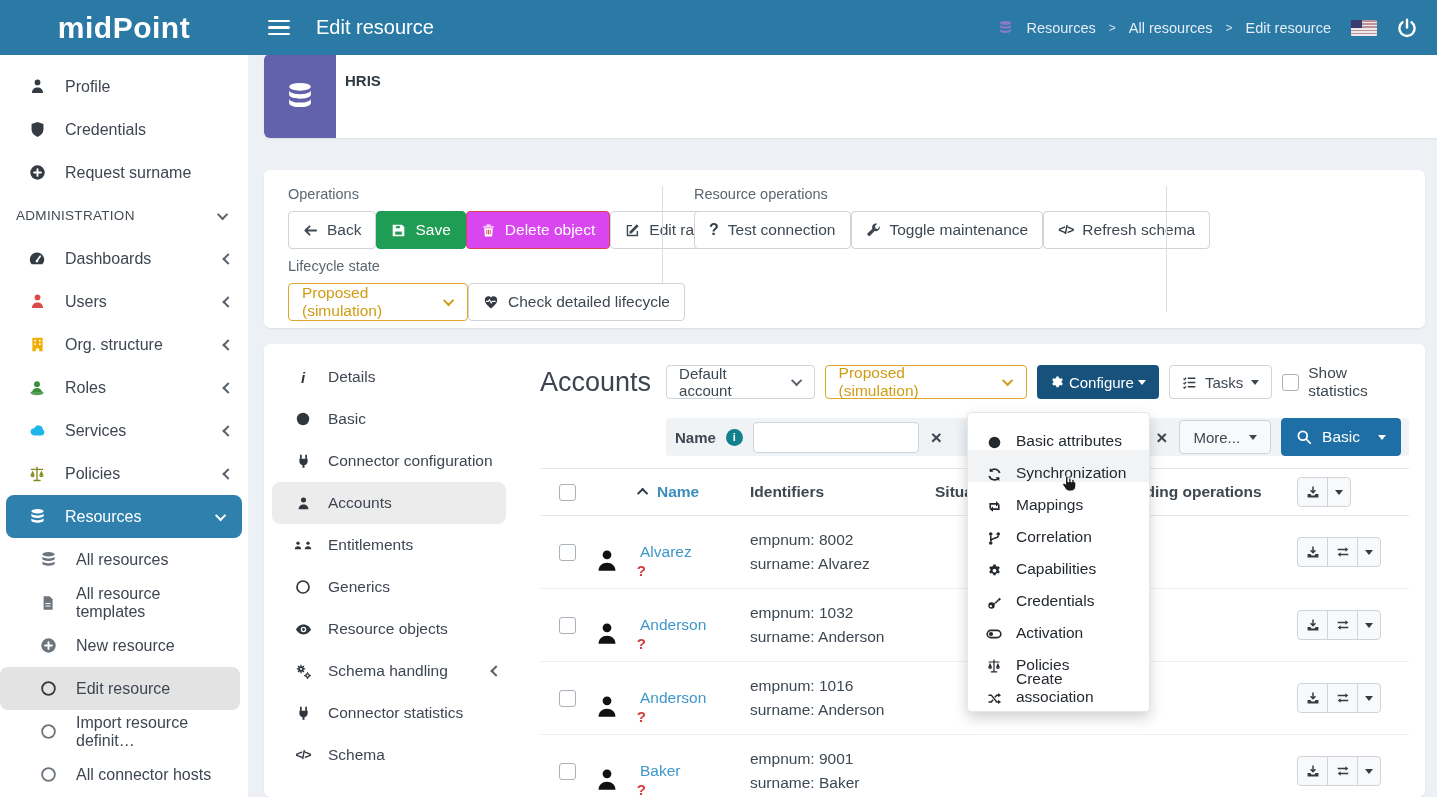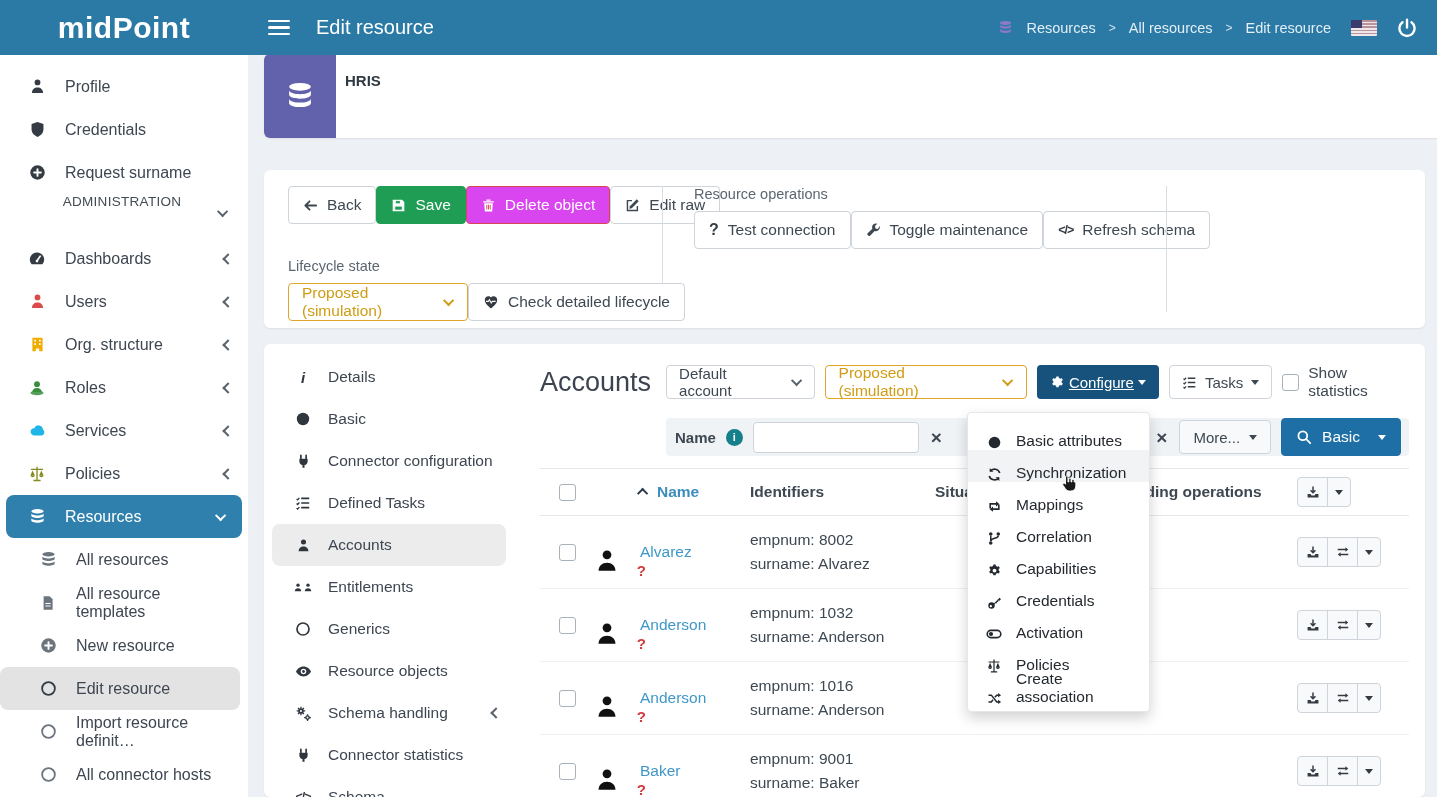--- a/index.html
+++ b/index.html
@@ -23,21 +23,21 @@
     background:repeating-linear-gradient(180deg,#b9939b 0 1.6px,#efe7e9 1.6px 3.2px); border-radius:1px; }
   .flag::after { content:""; position:absolute; left:0; top:0; width:11px; height:8px; background:#3c3b6e; }
   .power-btn { cursor:pointer; color:#fff; }
 
   
   .sidebar { position:absolute; top:55px; left:0; bottom:0; width:248px; background:#fff; z-index:40; padding-top:10px; }
   .side-item { height:43px; display:flex; align-items:center; gap:18px; padding:0 16px 0 27px;
     color:#3e4651; font-size:16px; cursor:pointer; }
   .side-item .ic { width:20px; }
   .side-section { height:43px; display:flex; align-items:center; padding:0 20px 0 16px;
-    font-size:13.5px; color:#434b53; letter-spacing:.3px;flex-direction:column; }
+    font-size:13.5px; color:#434b53; letter-spacing:.3px; }
   .chev { width:8px; height:8px; border-left:2px solid #5a636c; border-bottom:2px solid #5a636c; flex:none; }
   .chev.left  { margin-left:auto; transform:rotate(45deg); }
   .chev.down  { margin-left:auto; transform:rotate(-45deg) translateY(-2px); }
   .chev.white { border-color:#fff; }
   .side-item.sel-primary { background:#2f80ad; color:#fff; border-radius:8px; margin:0 6px; padding-left:21px; }
   .side-item.sub { padding-left:38px; }
   .side-item.sel-sub { background:#e3e3e3; border-radius:8px; margin-right:8px; }
 
   .c-dark  { color:#343b43; } .c-red { color:#dc4b4b; } .c-yellow { color:#f0ad00; }
   .c-green { color:#388e3c; } .c-cyan { color:#1fb5e9; } .c-olive { color:#868a1e; }
@@ -80,21 +80,21 @@
   .dm-item .ic { width:20px; color:#2f363d; }
   .dm-item.sel { background:#ececec; border-radius:8px; margin:0 8px; padding-left:21px; }
 
   .accounts { position:absolute; left:250px; right:0; top:0; bottom:0; padding:20px 16px 0 26px; }
   .acc-head { display:flex; align-items:center; gap:10px; }
   .acc-title { font-size:27px; color:#3d4450; margin-right:5px; }
   .select-box { display:inline-flex; align-items:center; gap:12px; height:34px; padding:0 12px;
     border:1px solid #ced4da; border-radius:4px; background:#fff; font-size:15px; color:#3d4852; cursor:pointer; }
   .select-box .chev { transform:rotate(-45deg) translateY(-2px); }
   .btn-dark { display:inline-flex; align-items:center; gap:4px; height:34px; padding:0 13px;
-    background:#17527c; color:#fff; border:none; border-radius:4px; font-size:15px; cursor:pointer;text-decoration:underline; }
+    background:#17527c; color:#fff; border:none; border-radius:4px; font-size:15px; cursor:pointer; }
   .caret { width:0; height:0; border-left:4.5px solid transparent; border-right:4.5px solid transparent;
     border-top:5px solid currentColor; display:inline-block; }
   .btn-tasks { height:34px; font-size:15px; padding:0 12px; gap:8px; }
   .show-stats { margin-left:auto; display:flex; align-items:center; gap:9px; font-size:15.5px; color:#3d4852; }
   input[type=checkbox] { appearance:none; width:17px; height:17px; border:1px solid #a9b1b9;
     border-radius:3px; background:#fff; cursor:pointer; flex:none; }
 
   .search-bar { margin-left:126px; margin-top:18px; height:38px; background:#f0f3f6; border-radius:4px;
     display:flex; align-items:center; gap:10px; padding:0 8px 0 9px; }
   .fld-label { font-size:15px; font-weight:bold; color:#3d4852; }
@@ -487,20 +487,21 @@
         <svg width="15" height="15">
           <use href="#s-check"></use>
         </svg>
       </span>
     <span>Up</span>
   </div>
 </div>
 
 <div class="card" id="ops-card">
   <div class="ops-group">
+    <div class="group-label">Operations</div>
     <div class="btn-row">
       <button class="btn">
         <span class="ic">
             <svg width="15" height="15">
               <use href="#s-arrowleft"></use>
             </svg>
           </span>
         <span>Back</span>
       </button>
       <button class="btn green">
@@ -585,28 +586,20 @@
         </span>
       <span>Basic</span>
     </div>
     <div class="dm-item">
       <span class="ic">
           <svg width="15" height="15">
             <use href="#s-plug"></use>
           </svg>
         </span>
       <span>Connector configuration</span>
-    </div>
-    <div class="dm-item">
-      <span class="ic">
-          <svg width="16" height="16">
-            <use href="#s-tasklist"></use>
-          </svg>
-        </span>
-      <span>Defined Tasks</span>
     </div>
     <div class="dm-item sel">
       <span class="ic">
           <svg width="15" height="15">
             <use href="#s-user"></use>
           </svg>
         </span>
       <span>Accounts</span>
     </div>
     <div class="dm-item">

